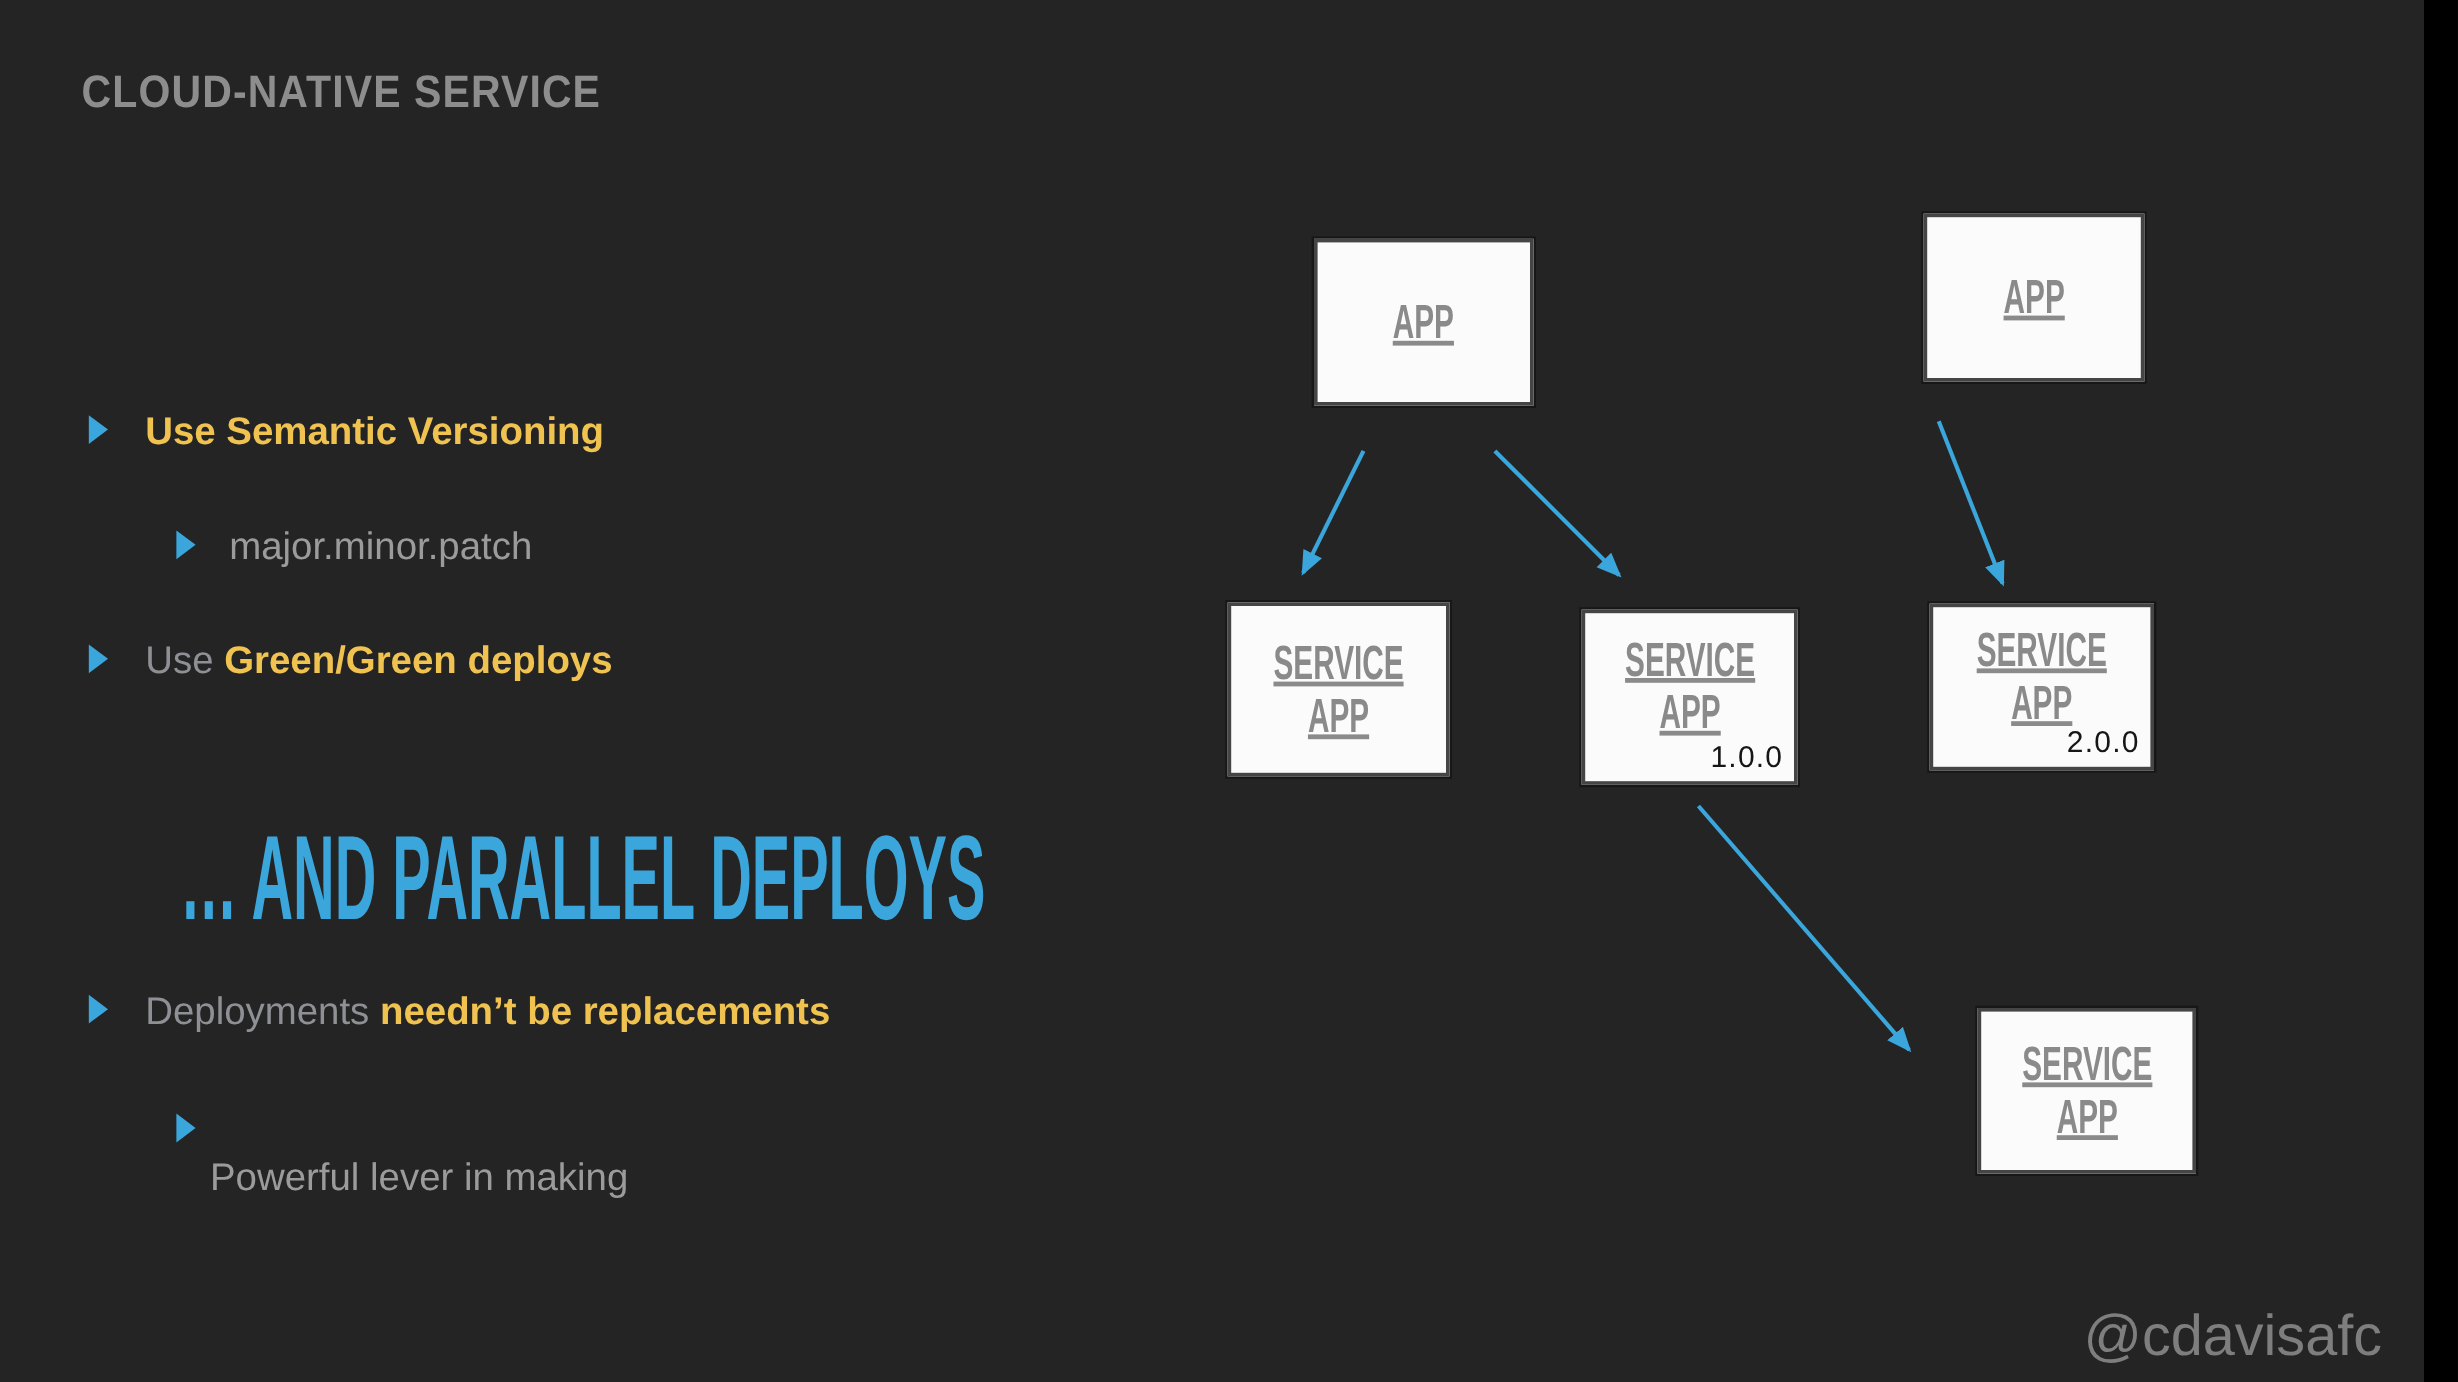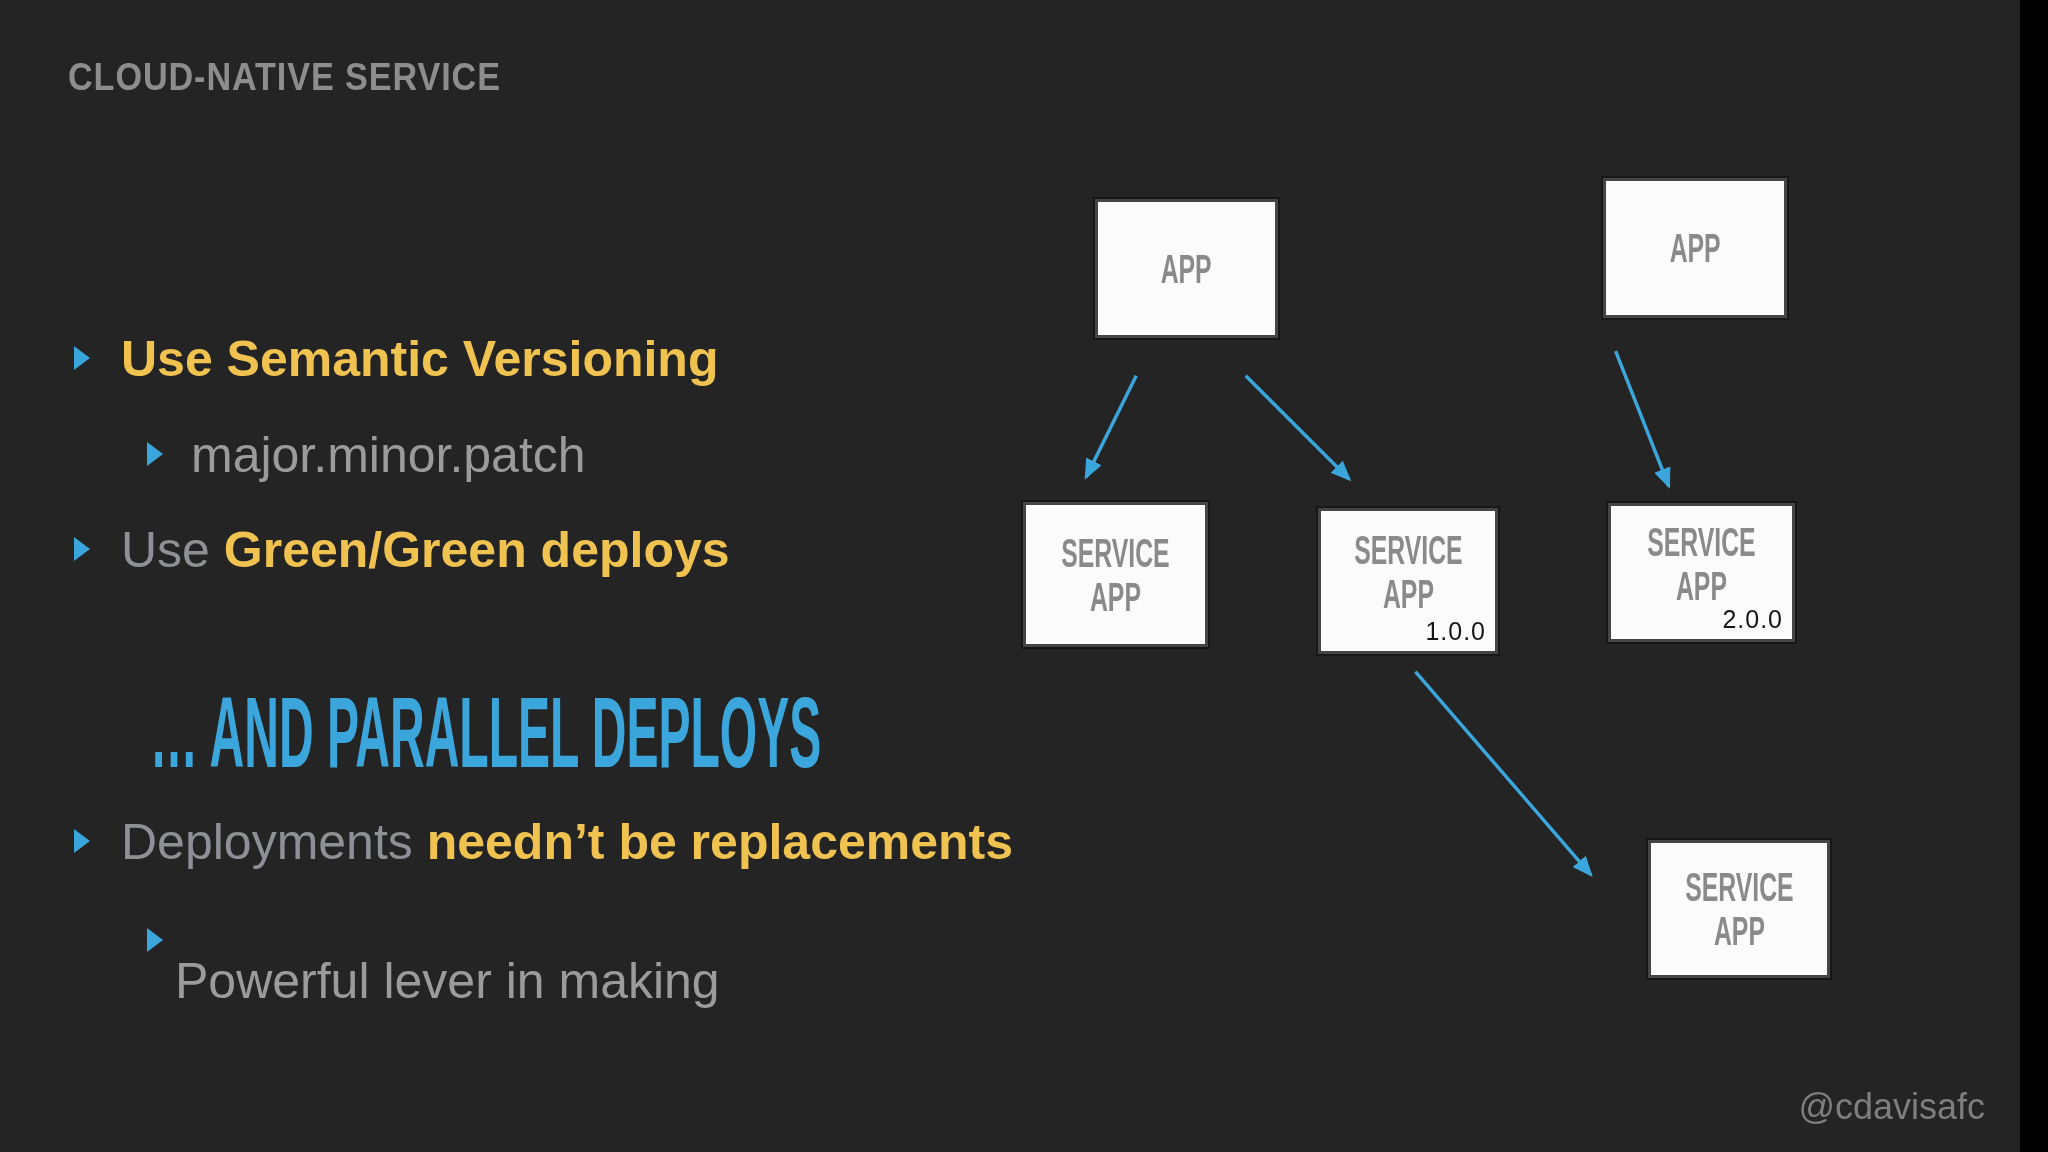--- a/index.html
+++ b/index.html
@@ -36,49 +36,49 @@
     font-weight:bold;color:var(--blue);
   }
   .title .cond{transform:scaleX(.46);}
 
   .subtitle{
     position:absolute;left:150px;top:682px;font-size:100px;line-height:100px;
     font-weight:bold;color:var(--blue);
   }
   .subtitle .cond{transform:scaleX(.48);}
 
-  .row{position:absolute;display:flex;align-items:flex-start;font-size:50px;line-height:50px;}
+  .row{position:absolute;display:flex;align-items:flex-start;font-size:32px;line-height:50px;}
   .row .tri{
     width:0;height:0;flex:0 0 auto;margin-top:12px;
     border-top:12px solid transparent;border-bottom:12px solid transparent;
     border-left:16px solid var(--blue);
   }
   .row.l1{left:74px;}
   .row.l1 .txt{margin-left:31px;}
   .row.l2{left:147px;}
   .row.l2 .txt{margin-left:28px;}
   .plain{color:var(--muted);}
   .plain2{color:var(--muted2);}
   .bold{color:var(--yellow);font-weight:bold;}
   .row .txt{white-space:nowrap;}
   .row.multiline{line-height:58px;flex-direction:column;}
   .row.multiline .tri{margin-top:16px;}
   .row.multiline .txt{white-space:normal;}
 
   .footer{
-    position:absolute;right:35px;top:1086px;font-size:36px;color:var(--footer);
+    position:absolute;right:35px;top:1086px;font-size:48px;color:var(--footer);
   }
 
   
   .dbox{
     position:absolute;background:var(--boxbg);
     border:3px solid var(--boxborder);
     box-shadow:0 0 0 2px rgba(0,0,0,.35);
     display:flex;align-items:center;justify-content:center;
-    text-align:center;color:var(--boxtext);
+    text-align:center;color:var(--boxtext);text-decoration:underline;
   }
   .dbox .label{
     font-size:40px;line-height:44px;font-weight:bold;
     display:inline-block;transform:scaleX(.62);transform-origin:50% 50%;
     white-space:nowrap;
   }
   .dbox.versioned .label-wrap{margin-top:-18px;}
   .dbox .version{
     position:absolute;right:9px;bottom:5px;font-size:25px;
     color:var(--version);letter-spacing:1px;

